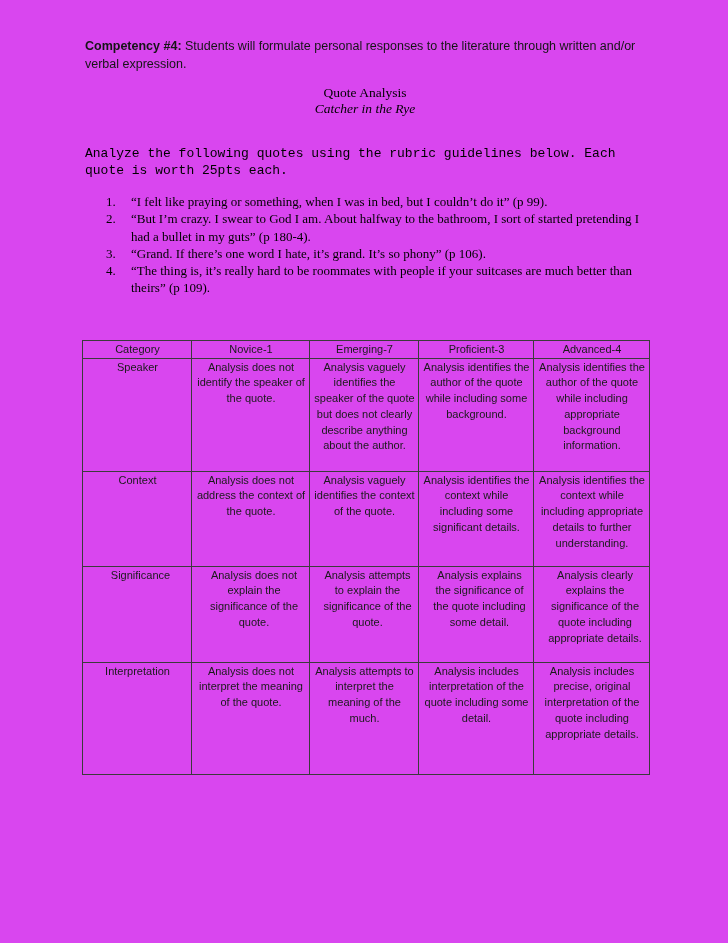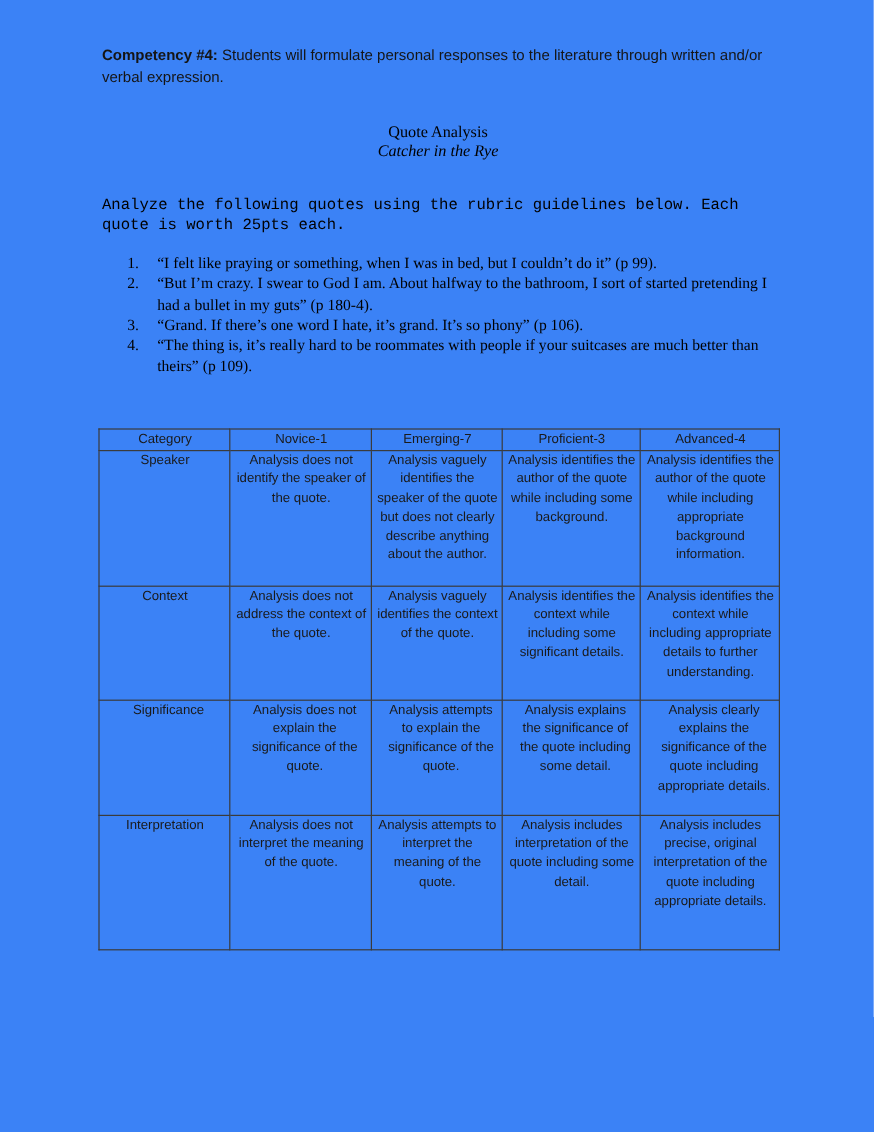--- a/index.html
+++ b/index.html
@@ -1,34 +1,34 @@
 <!DOCTYPE html>
 <html><head>
 <meta charset="utf-8">
 <style>
   * { margin:0; padding:0; box-sizing:border-box; }
   html,body { background:#ffffff; }
   body { width:728px; height:943px; overflow:hidden; }
   .page {
     position:relative;
     width:728px; height:943px;
-    background:#3b82f6;
+    background:#d946ef;
     color:#000000;
     padding:38px 78px 0 85px;
   }
   .competency {
     font-family:"Liberation Sans", sans-serif;
     font-size:12.5px;
     line-height:17.5px;
     color:#151515;
     width:560px;
   }
   .competency b { font-weight:700; }
   .title-block {
-    margin-top:29px;
+    margin-top:12px;
     text-align:center;
     font-family:"Liberation Serif", serif;
     font-size:13.5px;
     line-height:15.5px;
     width:560px;
   }
   .title-block .book { font-style:italic; }
   .instructions {
     margin-top:29px;
     font-family:Liberation Mono, monospace;
@@ -125,20 +125,20 @@
       <tr class="r-significance">
         <td>Significance</td>
         <td>Analysis does not explain the significance of the quote.</td>
         <td>Analysis attempts to explain the significance of the quote.</td>
         <td>Analysis explains the significance of the quote including some detail.</td>
         <td>Analysis clearly explains the significance of the quote including appropriate details.</td>
       </tr>
       <tr class="r-interpretation">
         <td>Interpretation</td>
         <td>Analysis does not interpret the meaning of the quote.</td>
-        <td>Analysis attempts to interpret the meaning of the quote.</td>
+        <td>Analysis attempts to interpret the meaning of the much.</td>
         <td>Analysis includes interpretation of the quote including some detail.</td>
         <td>Analysis includes precise, original interpretation of the quote including appropriate details.</td>
       </tr>
     </tbody>
   </table>
 
 </div>
 
 </body></html>

